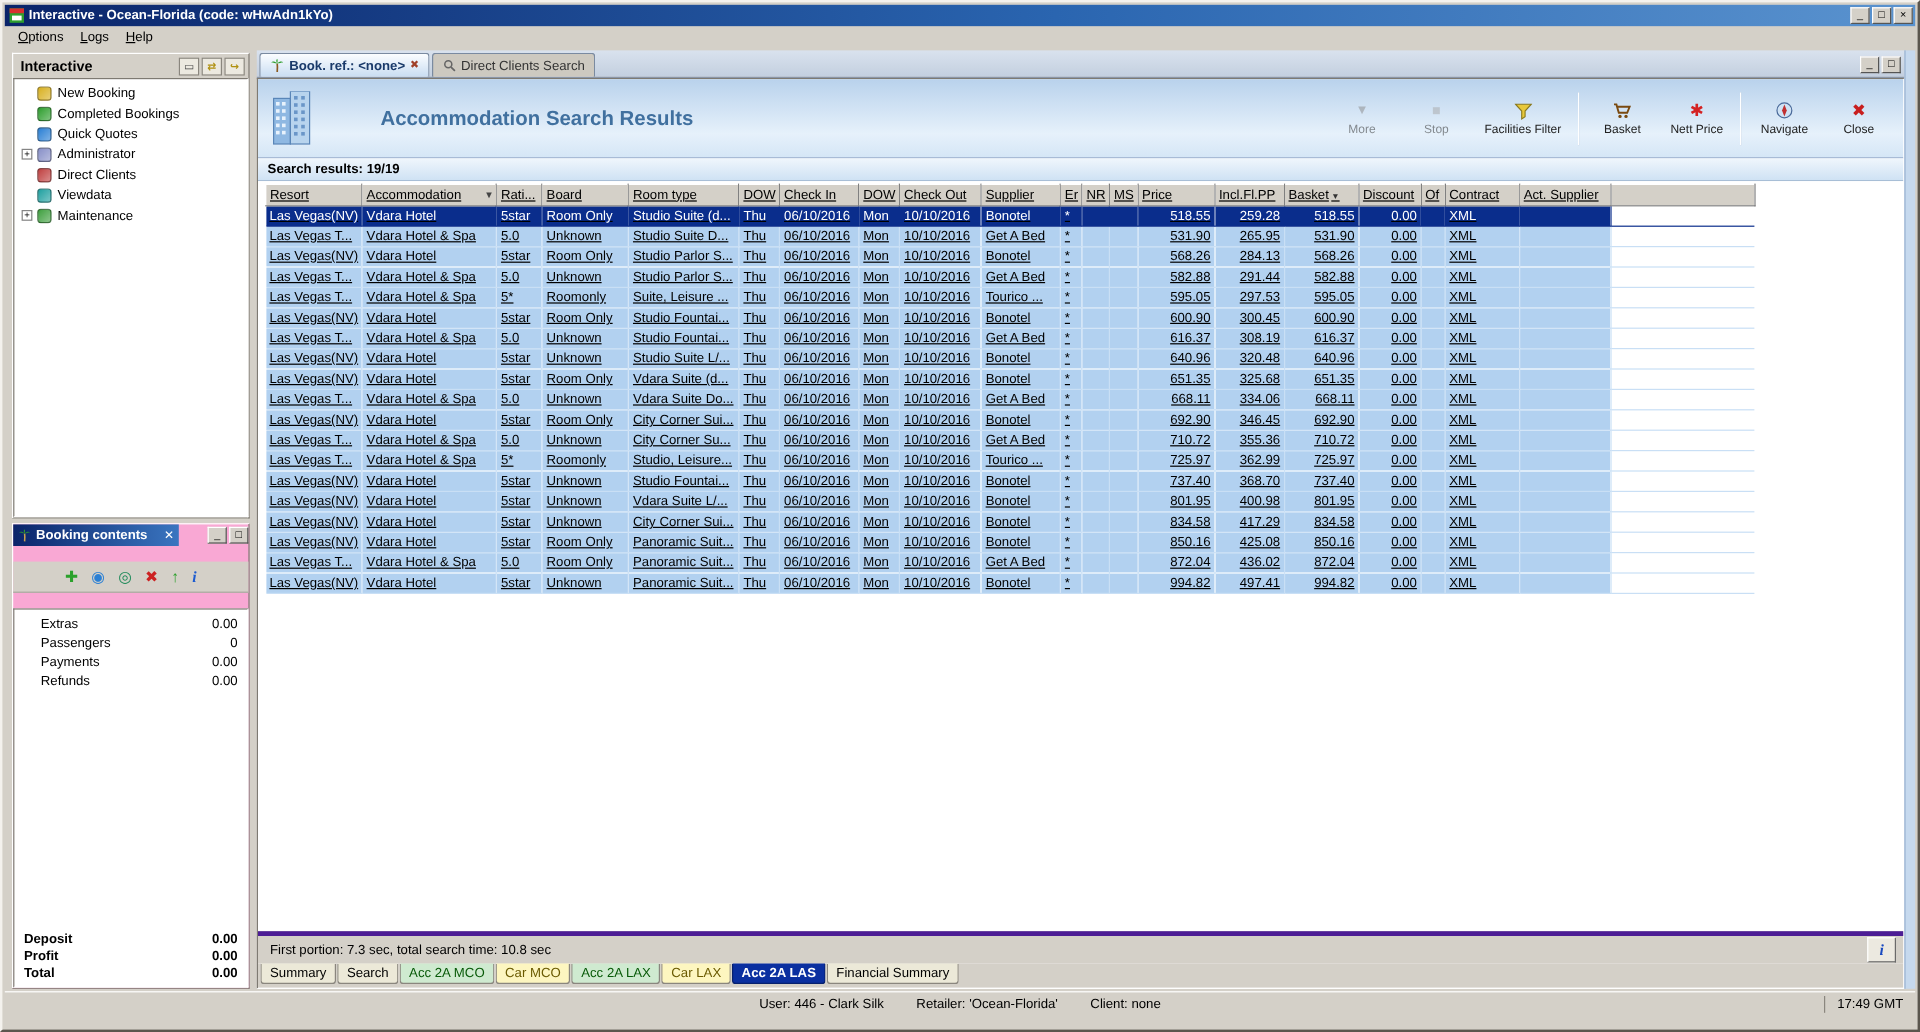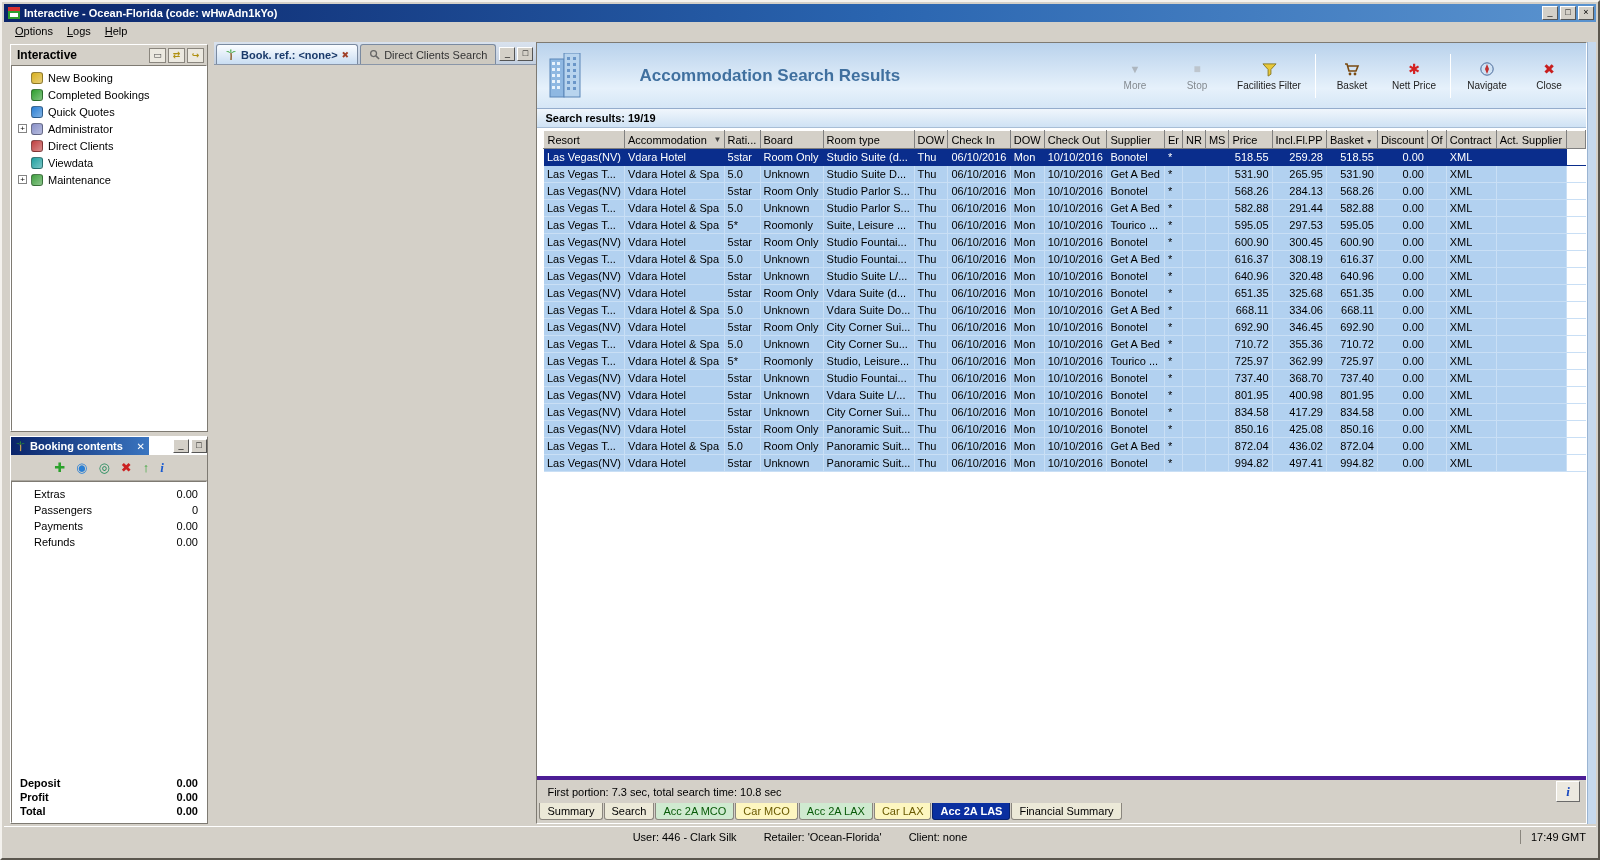--- a/index.html
+++ b/index.html
@@ -10,34 +10,34 @@
   .titlebar .appicon{width:14px;height:14px;margin:0 3px 0 1px;flex:none;}
   .titlebar .ttext{font-weight:bold;font-size:11px;flex:1;white-space:nowrap;overflow:hidden;}
   .winbtn{width:16px;height:14px;margin-left:2px;background:#d4d0c8;border:1px solid;border-color:#fff #555 #555 #fff;color:#000;font-size:9px;line-height:11px;text-align:center;flex:none;cursor:default;}
   
   .menubar{position:absolute;top:20px;left:2px;right:2px;height:18px;display:flex;align-items:center;padding-left:4px;background:#d4d0c8;}
   .menu-item{padding:2px 7px;cursor:default;}
   .menu-item::first-letter{text-decoration:underline;}
   
   .workspace{position:absolute;top:40px;left:2px;right:2px;bottom:34px;display:flex;}
   .left-col{width:206px;flex:none;padding:2px 2px 0 6px;display:flex;flex-direction:column;}
-  .main-col{flex:1;display:flex;flex-direction:row;padding:0 0 0 4px;min-width:0;}
+  .main-col{flex:1;display:flex;flex-direction:column;padding:0 0 0 4px;min-width:0;}
   .right-strip{width:9px;flex:none;background:#c6d9ee;border-left:1px solid #9ab4d2;}
   
   .ipanel{height:388px;flex:none;display:flex;flex-direction:column;border:1px solid;border-color:#fff #7e7a72 #7e7a72 #fff;background:#d4d0c8;}
   .ipanel-header{height:20px;display:flex;align-items:center;padding:0 3px 0 6px;font-weight:bold;font-size:12px;}
   .ipanel-header .sp{flex:1;}
   .phbtn{width:17px;height:15px;margin-left:2px;background:#ece9e0;border:1px solid #8a867e;font-size:9px;line-height:13px;text-align:center;color:#b09010;}
   .tree{flex:1;background:#fff;border:1px solid;border-color:#7e7a72 #fff #fff #7e7a72;overflow:hidden;padding-top:3px;}
   .tree-row{display:flex;align-items:center;height:17px;padding-left:6px;cursor:default;}
   .plusbox{width:9px;height:9px;border:1px solid #848484;background:#fff;font-size:8px;line-height:7px;text-align:center;margin-right:4px;flex:none;}
   .plusspace{width:13px;flex:none;}
   .tree-ico{width:12px;height:12px;border-radius:3px;margin-right:5px;flex:none;border:1px solid rgba(0,0,0,.35);}
   
-  .bpanel{flex:1;margin-top:4px;display:flex;flex-direction:column;border:1px solid;border-color:#fff #7e7a72 #7e7a72 #fff;background:#ffffff;min-height:0;}
+  .bpanel{flex:1;margin-top:4px;display:flex;flex-direction:column;border:1px solid;border-color:#fff #7e7a72 #7e7a72 #fff;background:#f9a8d4;min-height:0;gap:13px;}
   .bp-toprow{height:18px;display:flex;align-items:center;}
   .bp-title{height:18px;display:flex;align-items:center;background:linear-gradient(to right,#0a246a,#3a75c0);color:#fff;font-weight:bold;padding:0 4px;gap:4px;flex:none;width:138px;}
   .bp-title .x{color:#fff;font-size:10px;margin-left:auto;cursor:default;}
   .bp-toprow .sp{flex:1;}
   .bp-toolbar{height:26px;display:flex;align-items:center;justify-content:center;gap:11px;border-bottom:1px solid #aaa69e;background:#d4d0c8;}
   .bp-tool{font-size:13px;line-height:13px;cursor:default;}
   .bp-list{flex:1;background:#fff;border:1px solid;border-color:#7e7a72 #fff #fff #7e7a72;padding-top:4px;display:flex;flex-direction:column;min-height:0;position:relative;}
   .bc-row{display:flex;height:16px;align-items:center;padding:0 8px 0 22px;}
   .bc-row .v{margin-left:auto;}
   .bc-totals{margin-top:auto;padding:2px 8px 4px 8px;text-align:right;}
@@ -61,21 +61,21 @@
   .hd-toolbar{display:flex;align-items:center;gap:4px;flex:none;}
   .tbtn{width:58px;display:flex;flex-direction:column;align-items:center;gap:2px;padding:3px 1px;cursor:default;}
   .tbtn .ticon{height:18px;display:flex;align-items:center;justify-content:center;}
   .tbtn .tlabel{font-size:10px;color:#222;white-space:nowrap;}
   .tbtn.disabled{opacity:.5;filter:grayscale(.8);}
   .tbtn.wide{width:78px;}
   .tsep{width:1px;height:44px;background:#9ab0c8;border-right:1px solid #fff;margin:0 3px;}
   
   .results-strip{height:19px;flex:none;background:linear-gradient(#f0f6fc,#cfe2f4);border-bottom:1px solid #a8bed6;display:flex;align-items:center;padding-left:8px;font-weight:bold;}
   .table-zone{flex:1;overflow:hidden;background:#fff;padding:2px 0 0 6px;min-height:0;}
-  table.results{border-collapse:collapse;table-layout:fixed;}
+  table.results{border-collapse:collapse;table-layout:fixed;text-decoration:underline;}
   table.results th{height:18px;background:#d4d0c8;border:1px solid;border-color:#fff #808080 #808080 #fff;font-weight:normal;text-align:left;padding:0 3px;white-space:nowrap;overflow:hidden;font-size:11px;position:relative;}
   table.results td{height:17px;background:#b2d1f0;border-right:1px solid #c9dff5;border-bottom:1px solid #c9dff5;padding:0 3px;white-space:nowrap;overflow:hidden;font-size:11px;}
   table.results td.num{text-align:right;}
   table.results td.filler{background:#fff;border-right:none;}
   table.results tr.sel td{background:#0a2d8c;color:#fff;border-color:#0a2d8c;}
   table.results tr.sel td.filler{background:#fff;}
   .hfunnel{position:absolute;right:2px;top:4px;font-size:8px;color:#444;}
   .hsort{font-size:7px;color:#333;margin-left:2px;}
   
   .timing-bar{height:27px;flex:none;background:#d4d0c8;border-top:4px solid #4c1d95;display:flex;align-items:center;padding:0 6px 0 10px;}

